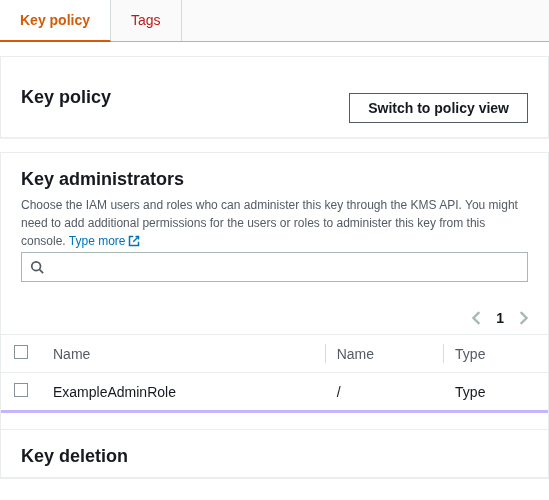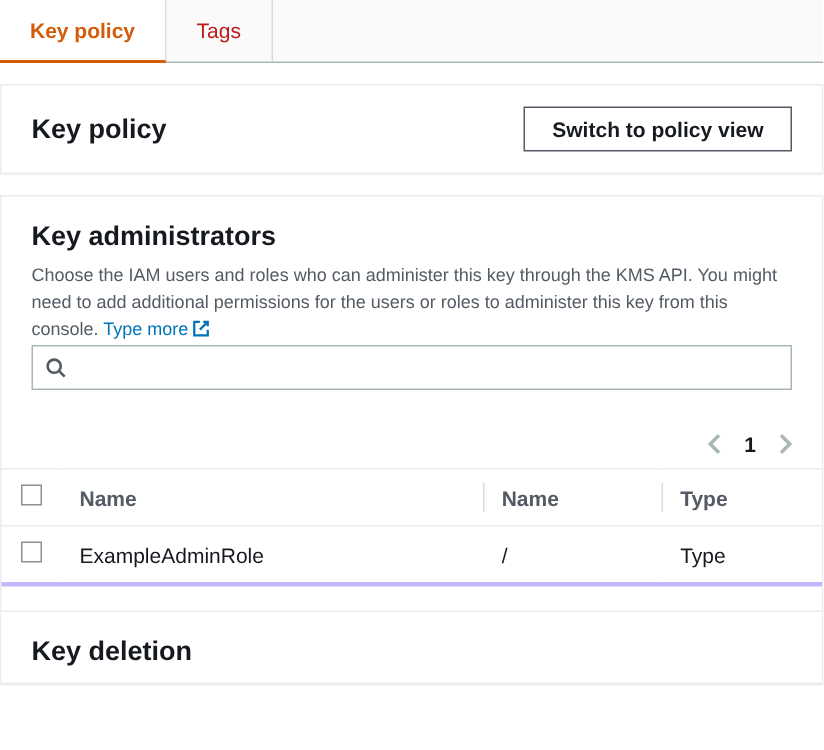--- a/index.html
+++ b/index.html
@@ -49,20 +49,21 @@
     }
     .btn {
       border: 1px solid #545b64;
       background: #fff;
       padding: 6px 18px;
       font-size: 14px;
       font-weight: 700;
       color: #16191f;
       cursor: pointer;
       border-radius: 0;
+      margin-top: 22px;
     }
     .btn-disabled {
       border-color: #d5dbdb;
       color: #aab7b8;
       cursor: default;
     }
     
     .section {
       padding: 16px 20px;
     }
@@ -131,21 +132,21 @@
       border-collapse: collapse;
     }
     .table th, .table td {
       text-align: left;
       padding: 10px 12px;
       font-size: 14px;
     }
     .table thead th {
       border-top: 1px solid #eaeded;
       border-bottom: 1px solid #eaeded;
-      font-weight: 700;
+      font-weight: 400;
       color: #545b64;
       position: relative;
     }
     .table thead th.sep::before {
       content: "";
       position: absolute;
       left: 0; top: 25%; bottom: 25%;
       width: 1px;
       background: #d5dbdb;
     }

